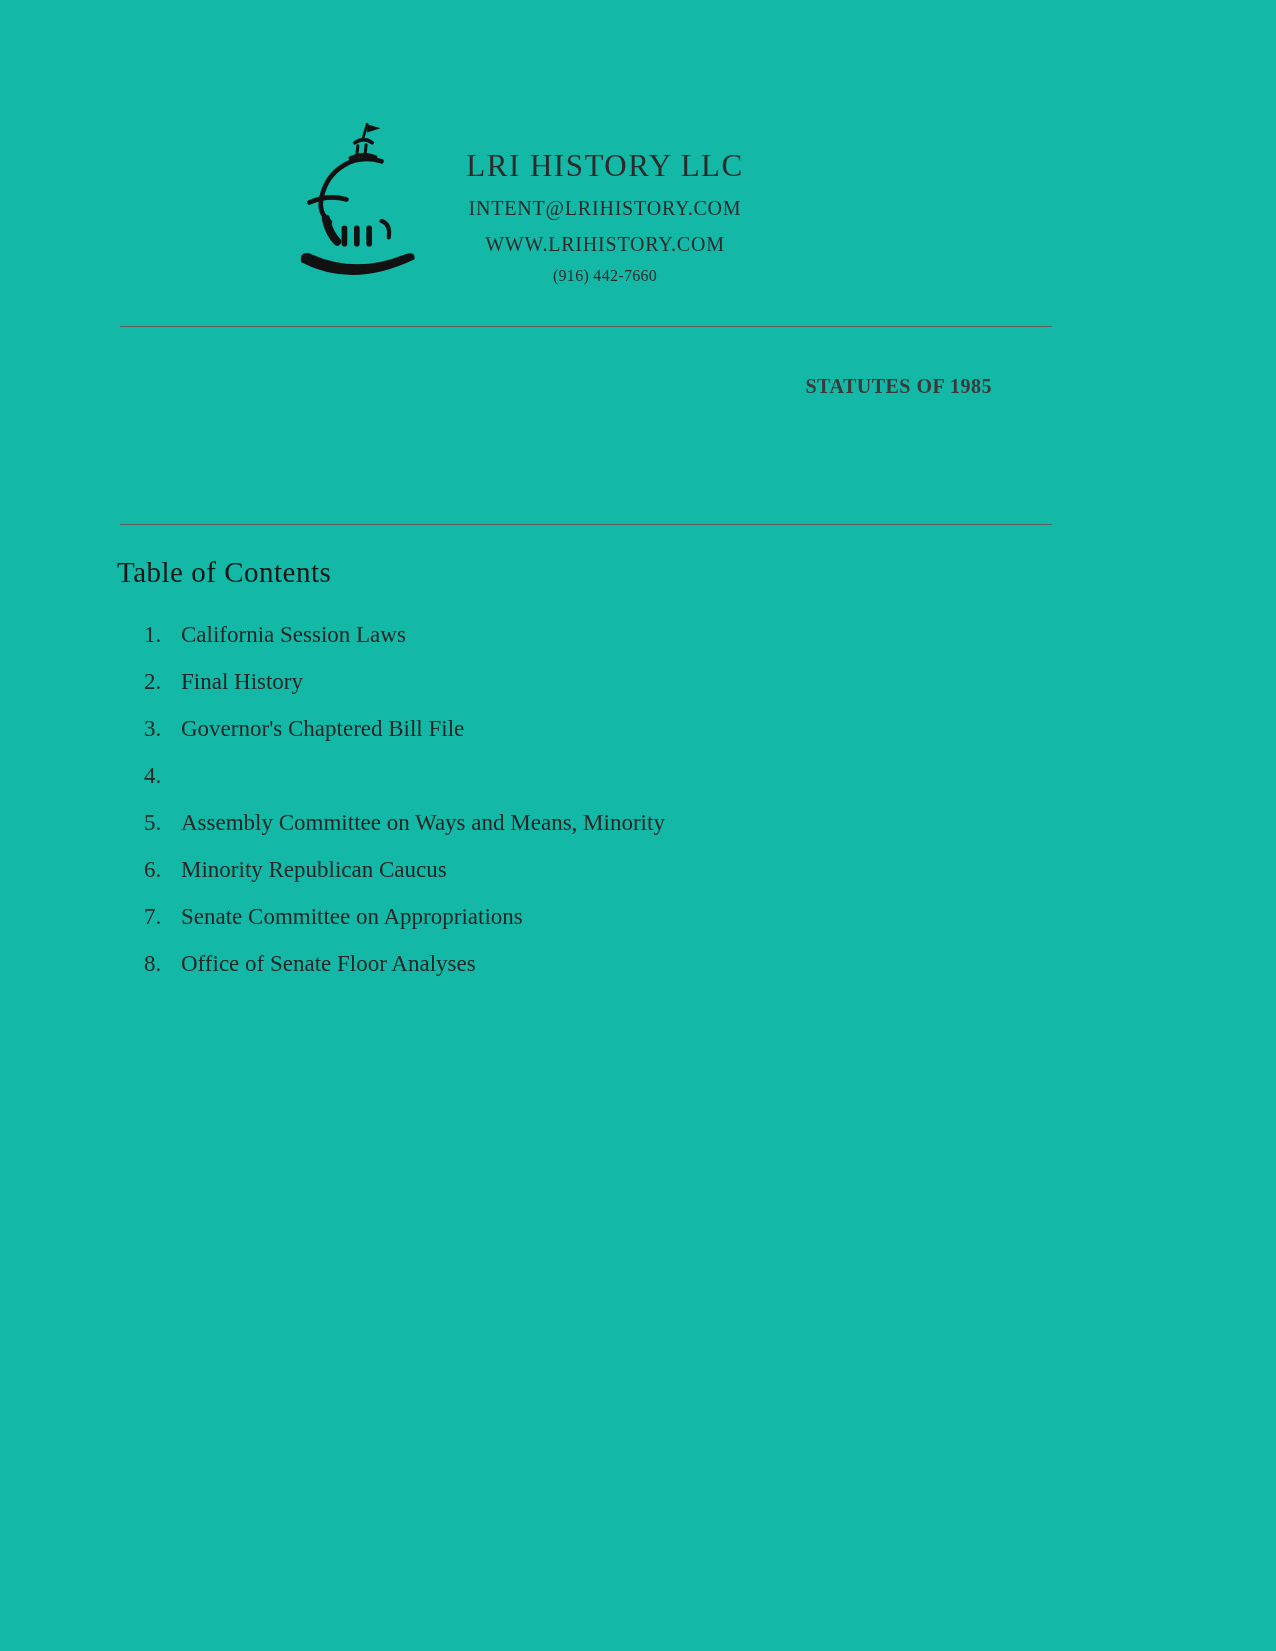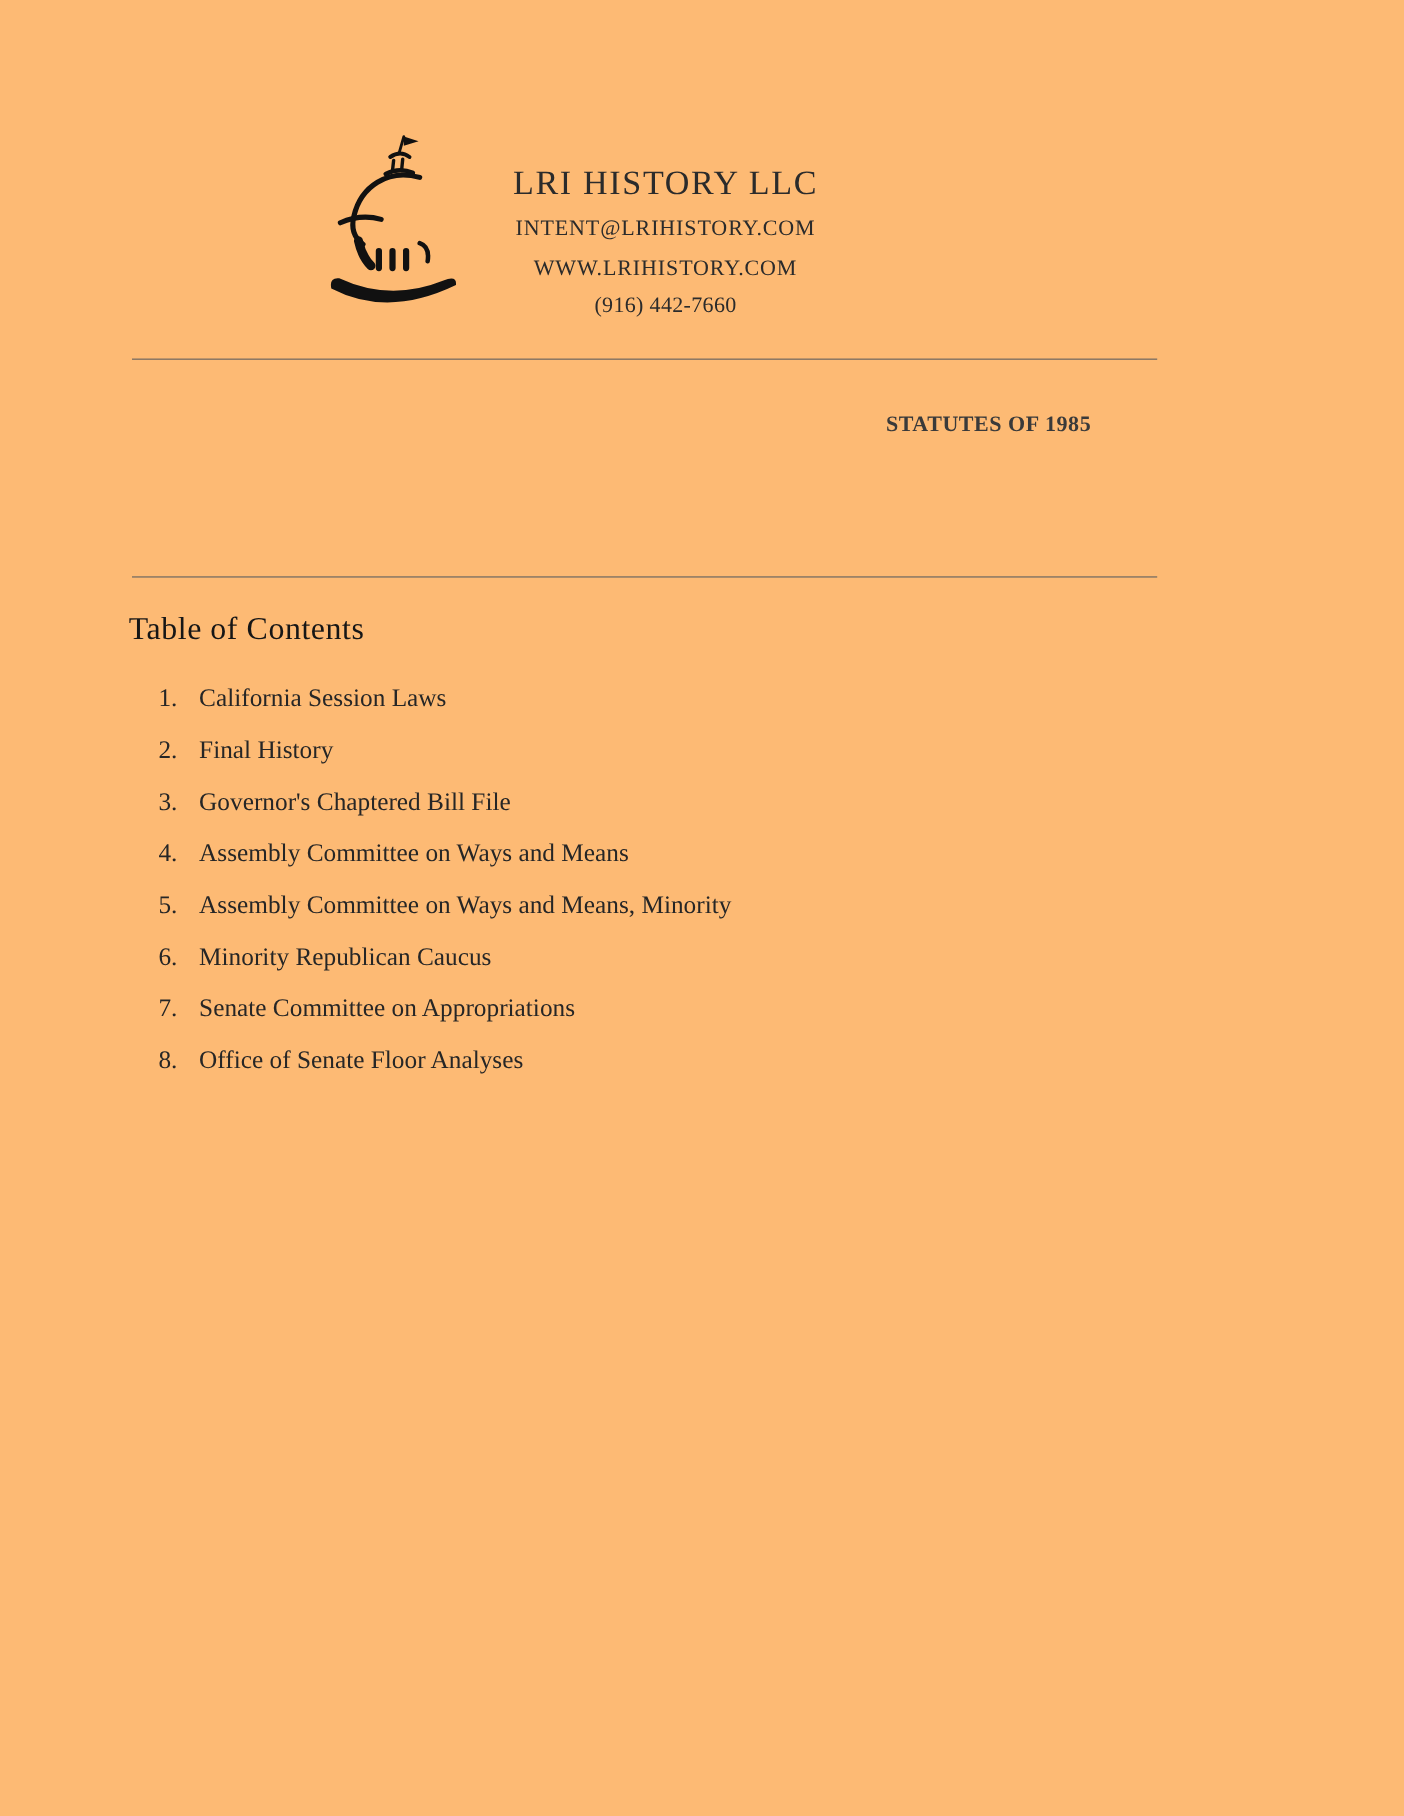--- a/index.html
+++ b/index.html
@@ -1,20 +1,20 @@
 <!DOCTYPE html>
 <html><head>
 <meta charset="utf-8">
 <style>
   html, body { margin: 0; padding: 0; background: #ffffff; }
   .page {
     position: relative;
     width: 1276px;
     height: 1651px;
-    background: #fdba74;
+    background: #14b8a6;
     font-family: "Liberation Serif", serif;
     color: #1f1f1f;
     overflow: hidden;
   }
 
   
   .logo {
     position: absolute;
     left: 288px;
     top: 118px;
@@ -37,21 +37,21 @@
     white-space: nowrap;
   }
   .contact-line {
     font-size: 20px;
     letter-spacing: 0.8px;
     color: #2b2b2b;
     margin-top: 13px;
     white-space: nowrap;
   }
   .phone-line {
-    font-size: 20px;
+    font-size: 16px;
     letter-spacing: 0.3px;
     color: #2b2b2b;
     margin-top: 11px;
     white-space: nowrap;
   }
 
   .divider {
     position: absolute;
     left: 120px;
     width: 932px;
@@ -158,21 +158,20 @@
     <div class="toc-item">
       <span class="toc-num">2.</span>
       <span class="toc-label">Final History</span>
     </div>
     <div class="toc-item">
       <span class="toc-num">3.</span>
       <span class="toc-label">Governor's Chaptered Bill File</span>
     </div>
     <div class="toc-item">
       <span class="toc-num">4.</span>
-      <span class="toc-label">Assembly Committee on Ways and Means</span>
     </div>
     <div class="toc-item">
       <span class="toc-num">5.</span>
       <span class="toc-label">Assembly Committee on Ways and Means, Minority</span>
     </div>
     <div class="toc-item">
       <span class="toc-num">6.</span>
       <span class="toc-label">Minority Republican Caucus</span>
     </div>
     <div class="toc-item">

